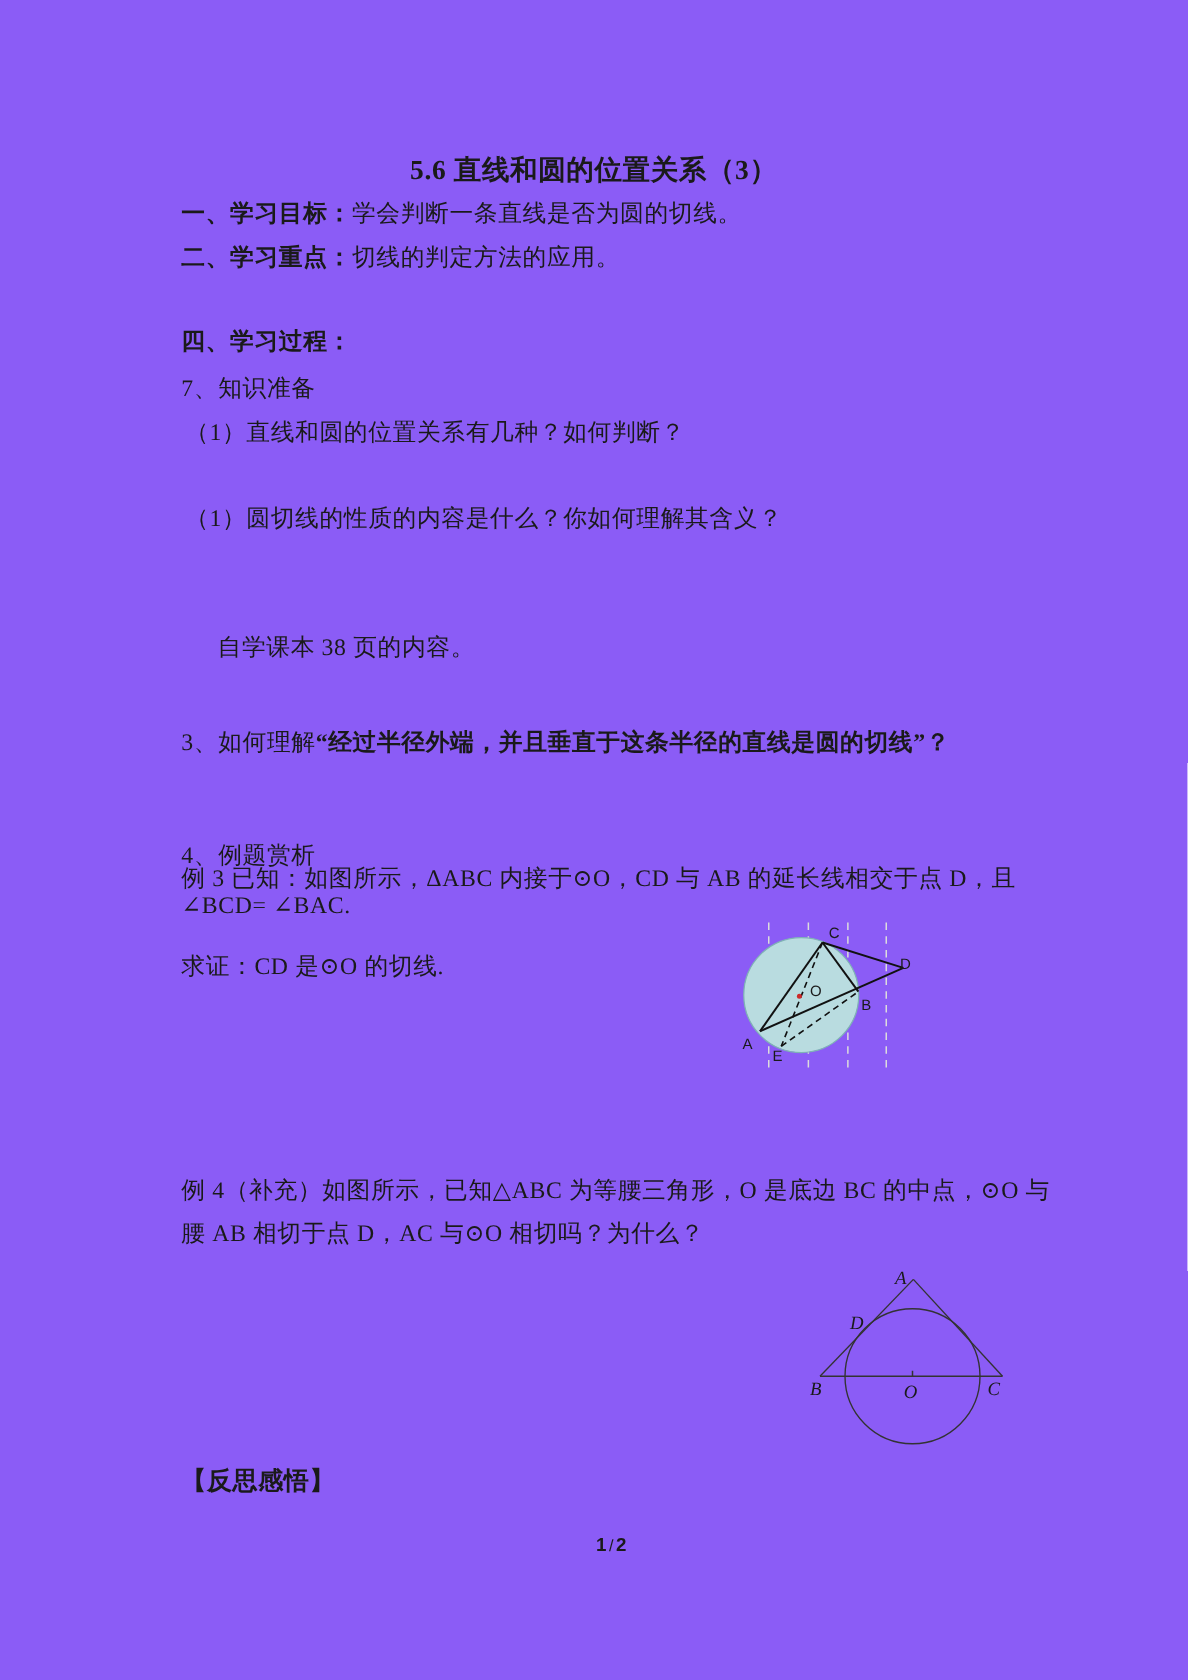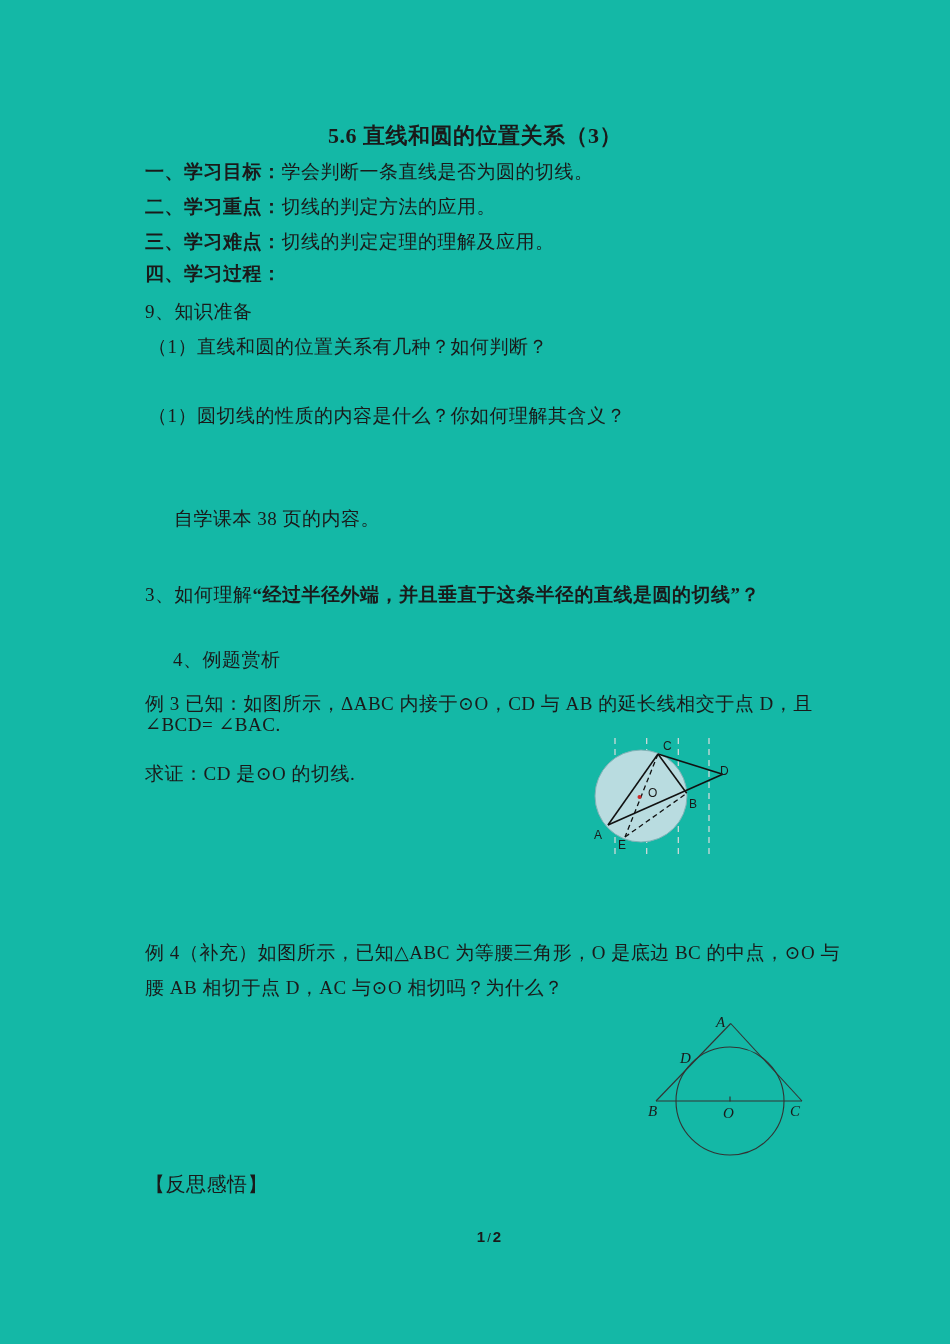--- a/index.html
+++ b/index.html
@@ -1,19 +1,19 @@
 <!DOCTYPE html>
 <html><head>
 <meta charset="utf-8">
 <style>
   html,body { margin:0; padding:0; background:#ffffff; }
   .page {
     position:relative;
     width:950px; height:1344px;
-    background:#14b8a6;
+    background:#8b5cf6;
     font-family:"Liberation Serif","DejaVu Serif",serif;
     color:#1a1a1a;
     overflow:hidden;
   }
   .line {
     position:absolute;
     left:145px;
     font-size:19px;
     line-height:26px;
     white-space:nowrap;
@@ -31,21 +31,21 @@
   .fig1-label {
     font-family:"Liberation Sans","DejaVu Sans",sans-serif;
     font-size:12px; fill:#1a1a1a;
   }
   .fig2-label {
     font-family:"Liberation Serif","DejaVu Serif",serif;
     font-style:italic; font-size:15px; fill:#1a1a1a;
   }
   .footer-heading {
     position:absolute; left:145px; top:1171px;
-    font-size:20px; font-weight:normal; letter-spacing:0.5px;
+    font-size:20px; font-weight:bold; letter-spacing:0.5px;
   }
   .pagenum {
     position:absolute; left:14px; top:1228px; width:100%;
     text-align:center;
     font-family:"Liberation Sans","DejaVu Sans",sans-serif;
     font-size:15px;
   }
   .pagenum .n { font-weight:bold; }
   .pagenum .sep { font-weight:normal; font-size:13px; padding:0 2px; }
 </style>
@@ -55,37 +55,34 @@
 <div class="page">
 
   <div class="title">5.6 直线和圆的位置关系（3）</div>
 
   <div class="line" style="top:159px;">
     <span class="b">一、学习目标：</span><span>学会判断一条直线是否为圆的切线。</span>
   </div>
   <div class="line" style="top:194px;">
     <span class="b">二、学习重点：</span><span>切线的判定方法的应用。</span>
   </div>
-  <div class="line" style="top:229px;">
-    <span class="b">三、学习难点：</span><span>切线的判定定理的理解及应用。</span>
-  </div>
   <div class="line" style="top:261px;">
     <span class="b">四、学习过程：</span><span></span>
   </div>
 
-  <div class="line" style="top:299px;">9、知识准备</div>
+  <div class="line" style="top:299px;">7、知识准备</div>
   <div class="line" style="top:334px; left:148px;text-align:center;">（1）直线和圆的位置关系有几种？如何判断？</div>
   <div class="line" style="top:403px; left:148px;">（1）圆切线的性质的内容是什么？你如何理解其含义？</div>
   <div class="line" style="top:506px; left:174px;">自学课本 38 页的内容。</div>
 
   <div class="line" style="top:582px;">
     <span>3、如何理解</span><span class="b">“经过半径外端，并且垂直于这条半径的直线是圆的切线”？</span>
   </div>
 
-  <div class="line" style="top:647px;margin-left:28px;">4、例题赏析</div>
+  <div class="line" style="top:672px;">4、例题赏析</div>
 
   <div class="line" style="top:691px;">例 3 已知：如图所示，ΔABC 内接于⊙O，CD 与 AB 的延长线相交于点 D，且</div>
   <div class="line" style="top:712px;">∠BCD= ∠BAC.</div>
   <div class="line" style="top:761px;">求证：CD 是⊙O 的切线.</div>
 
   <svg class="fig" style="left:580px; top:735px;" width="170" height="125" viewBox="0 0 170 125">
 
     <g stroke="#dcdcdc" stroke-width="1.2" stroke-dasharray="6 5">
       <line x1="35" y1="3" x2="35" y2="122"></line>
       <line x1="66.7" y1="3" x2="66.7" y2="122"></line>

